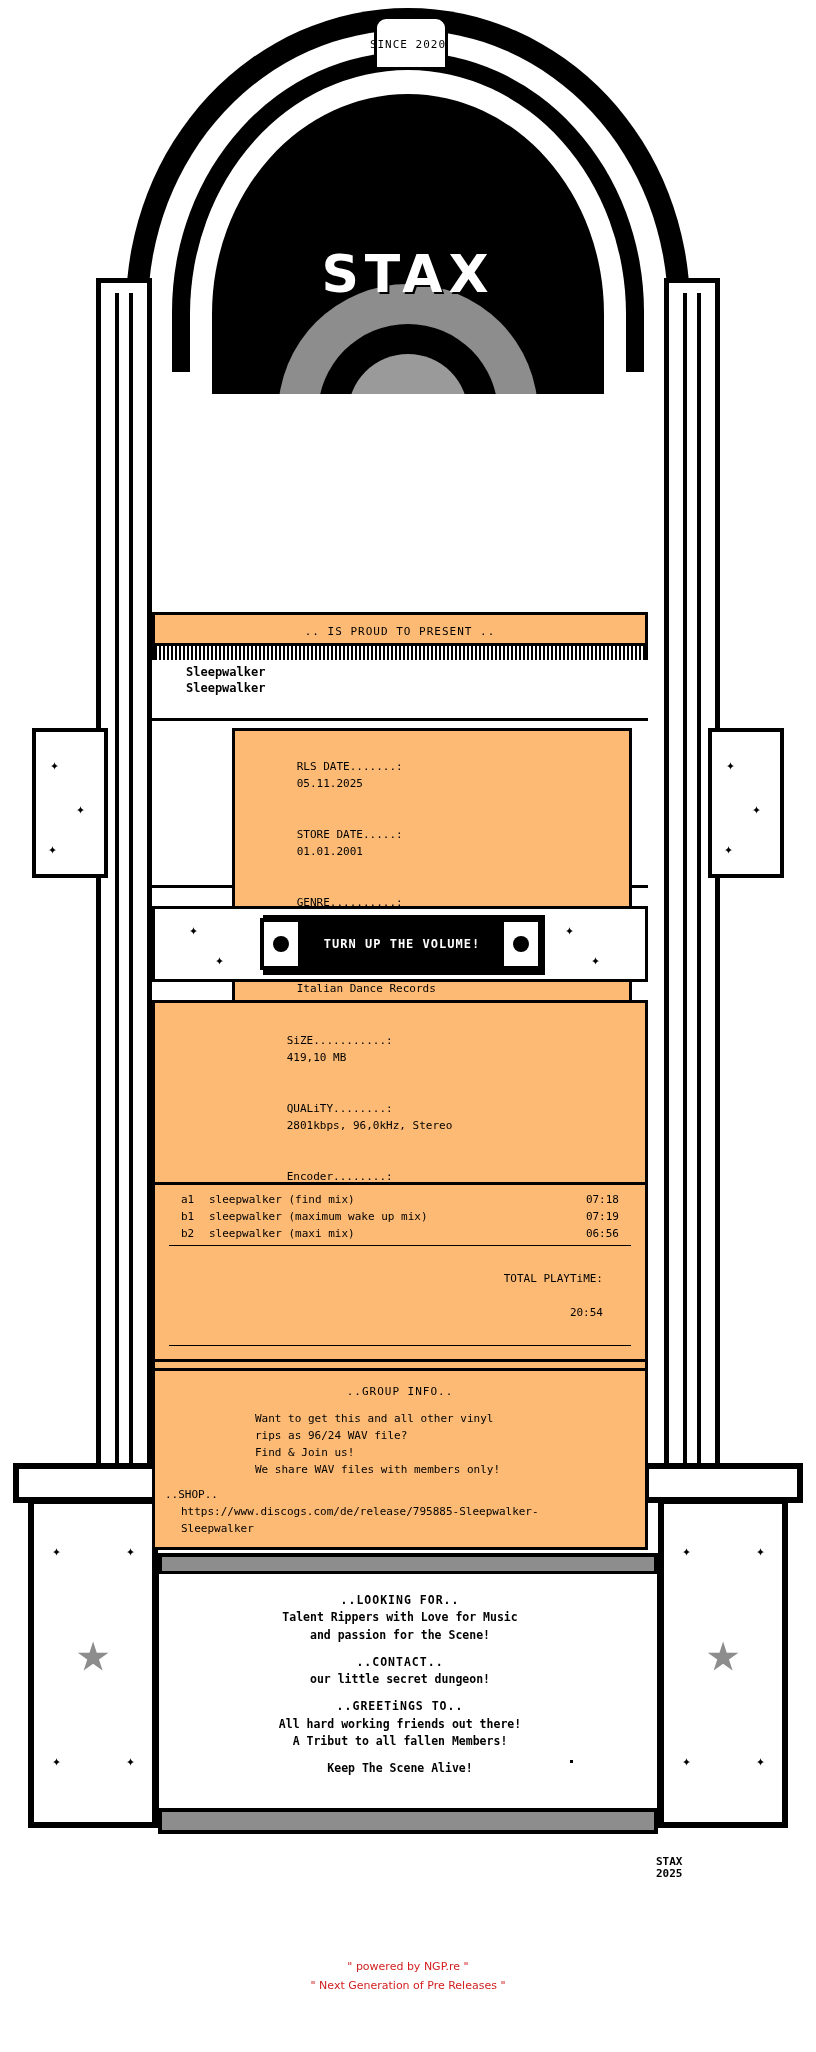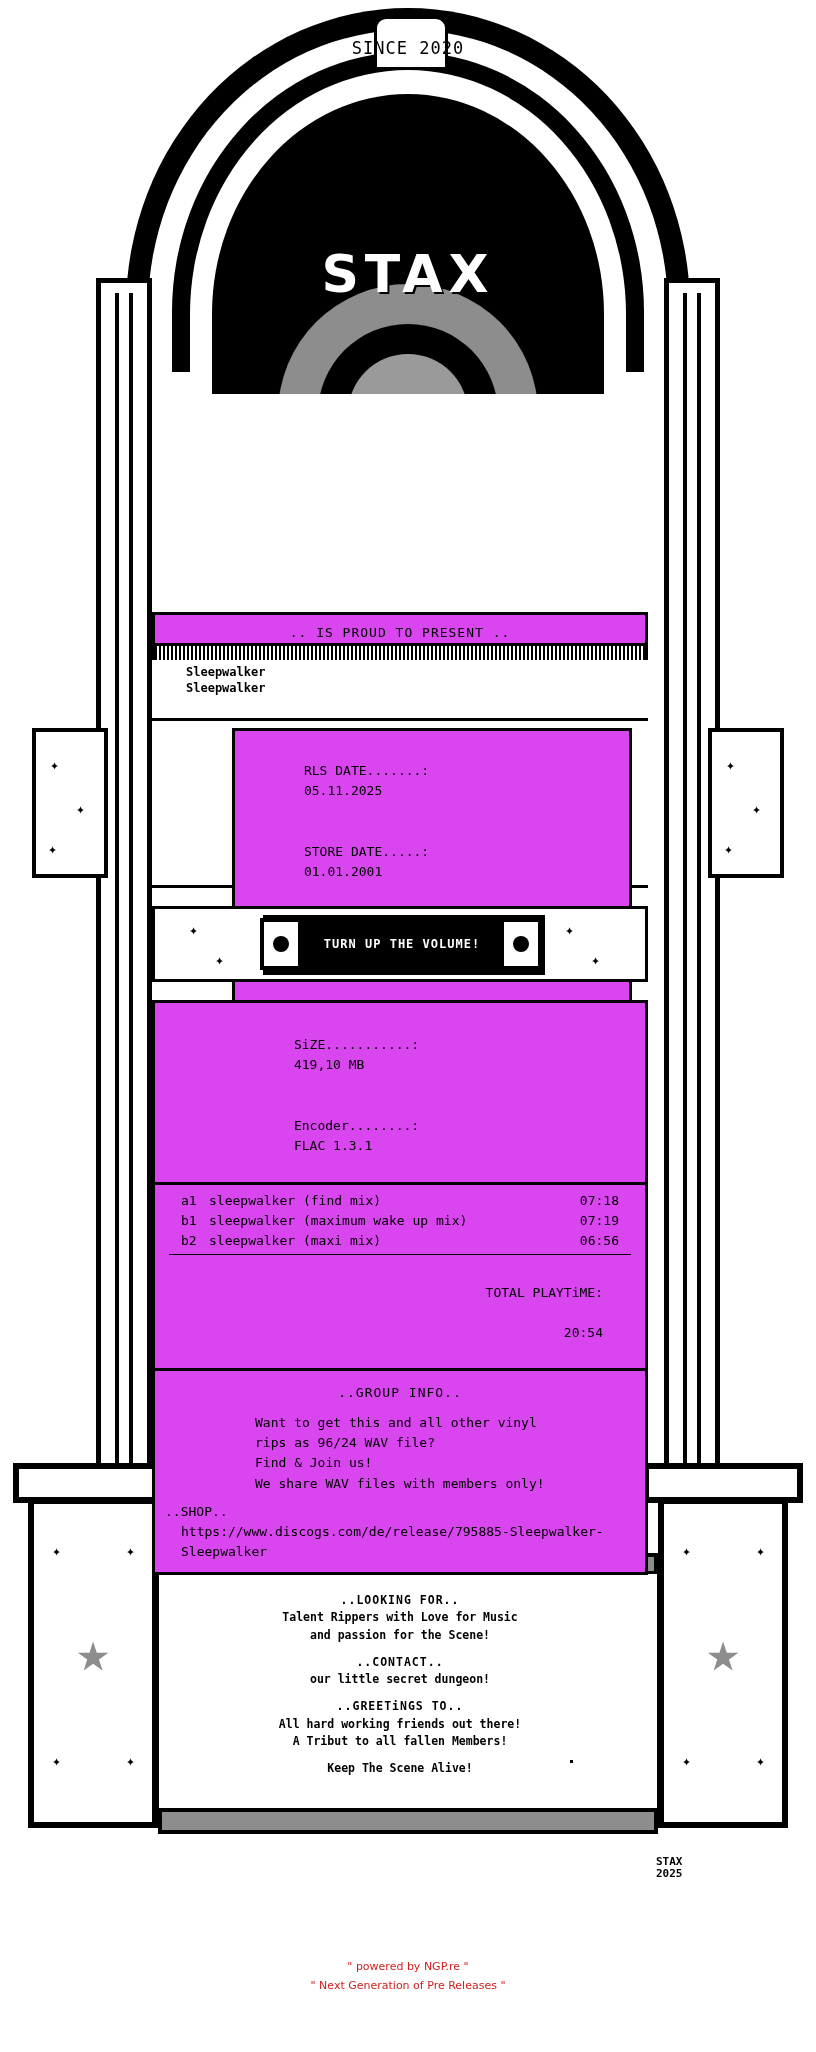--- a/index.html
+++ b/index.html
@@ -89,21 +89,21 @@
     border-top-right-radius: 196px 220px;
     overflow: hidden;
   }
 
   .since {
     position: absolute;
     left: 0;
     top: 30px;
     width: 564px;
     text-align: center;
-    font-size: 17px;
+    font-size: 11px;
     letter-spacing: 1px;
     color: #000;
     z-index: 40;
   }
   .since-cap {
     position: absolute;
     left: 248px;
     top: 8px;
     width: 68px;
     height: 48px;
@@ -275,24 +275,24 @@
     font-size: 11px;
     font-weight: bold;
     line-height: 1.1;
     text-align: center;
     z-index: 60;
   }
 
   
   .panel {
     position: absolute;
-    background: #d946ef;
+    background: #fdba74;
     border: 3px solid #000;
     box-sizing: border-box;
-    font-size: 13px;
+    font-size: 11px;
     line-height: 1.55;
   }
 
   .present {
     left: 152px;
     top: 612px;
     width: 496px;
     height: 34px;
     text-align: center;
     letter-spacing: 1px;
@@ -612,20 +612,24 @@
     <span class="vol-knob"></span>
   </div>
   <div class="vol-text">TURN UP THE VOLUME!</div>
 
   <div class="panel tech-panel">
     <div class="row">
       <span>SiZE...........:</span>
       <span>419,10 MB</span>
     </div>
     <div class="row">
+      <span>QUALiTY........:</span>
+      <span>2801kbps, 96,0kHz, Stereo</span>
+    </div>
+    <div class="row">
       <span>Encoder........:</span>
       <span>FLAC 1.3.1</span>
     </div>
     <div class="row">
       <span>SOURCE.........:</span>
       <span>Vinyl</span>
     </div>
     <div class="row">
       <span>TRACKS.........:</span>
       <span>03</span>

